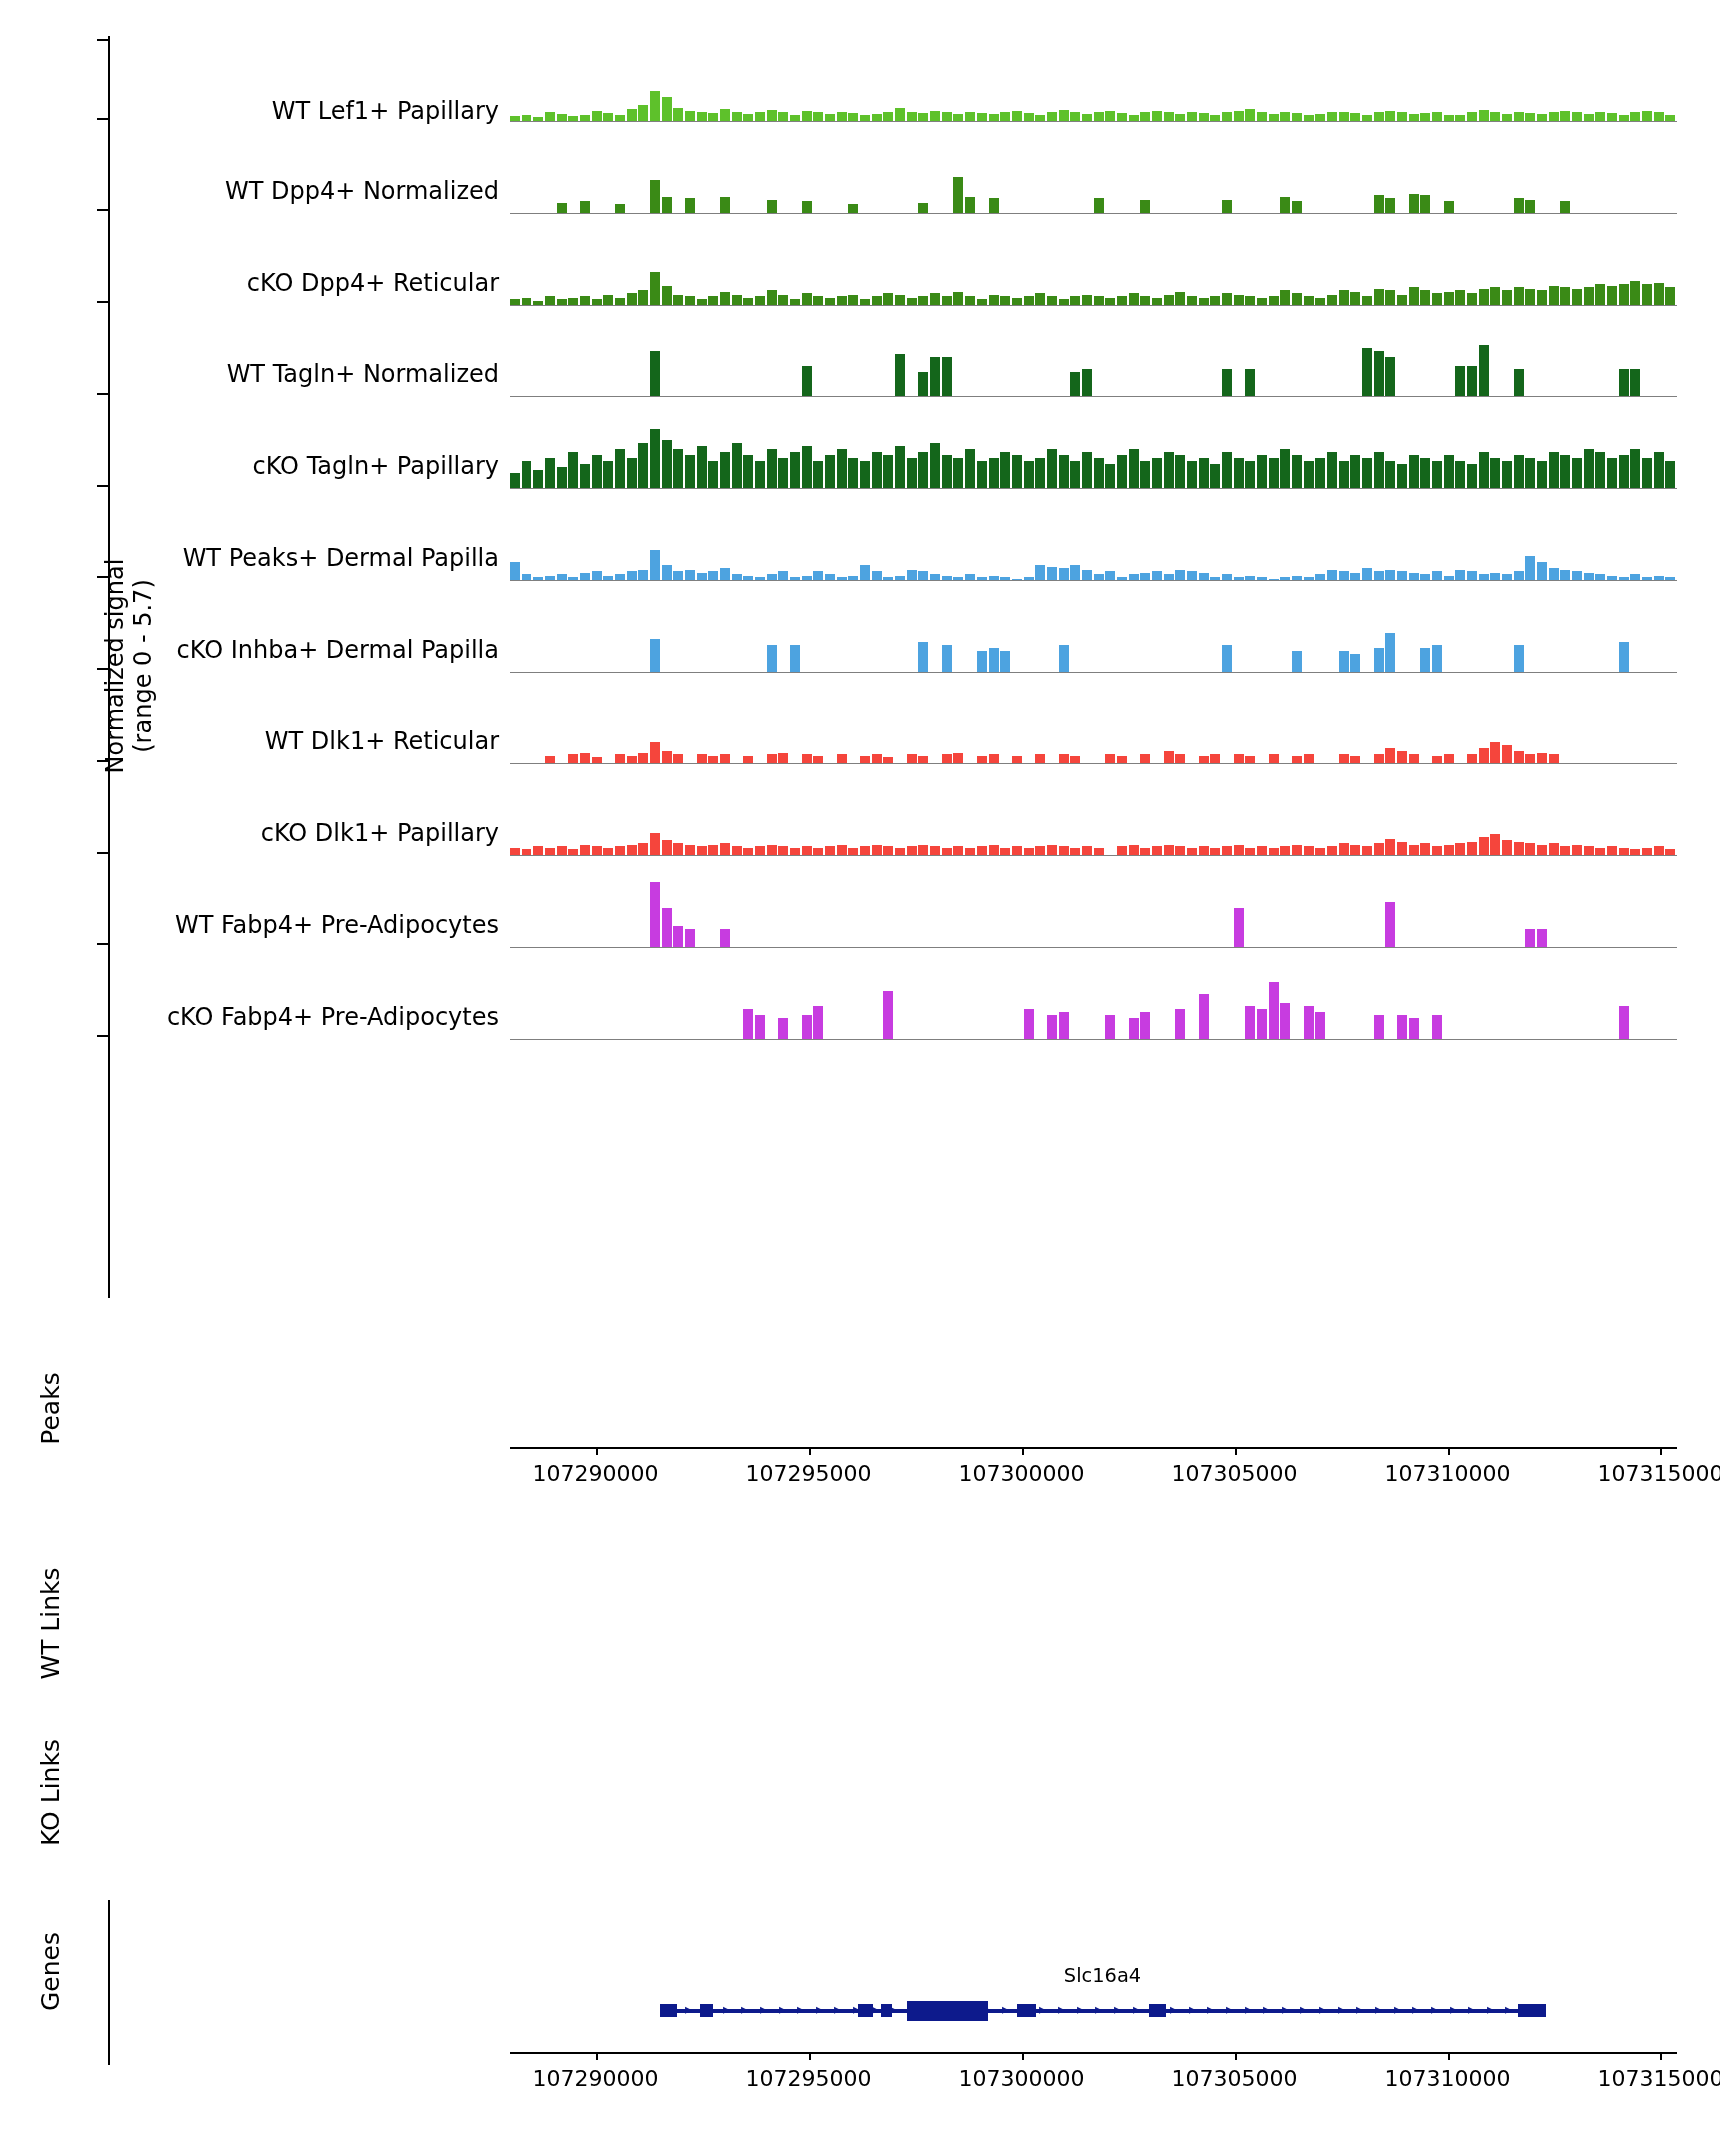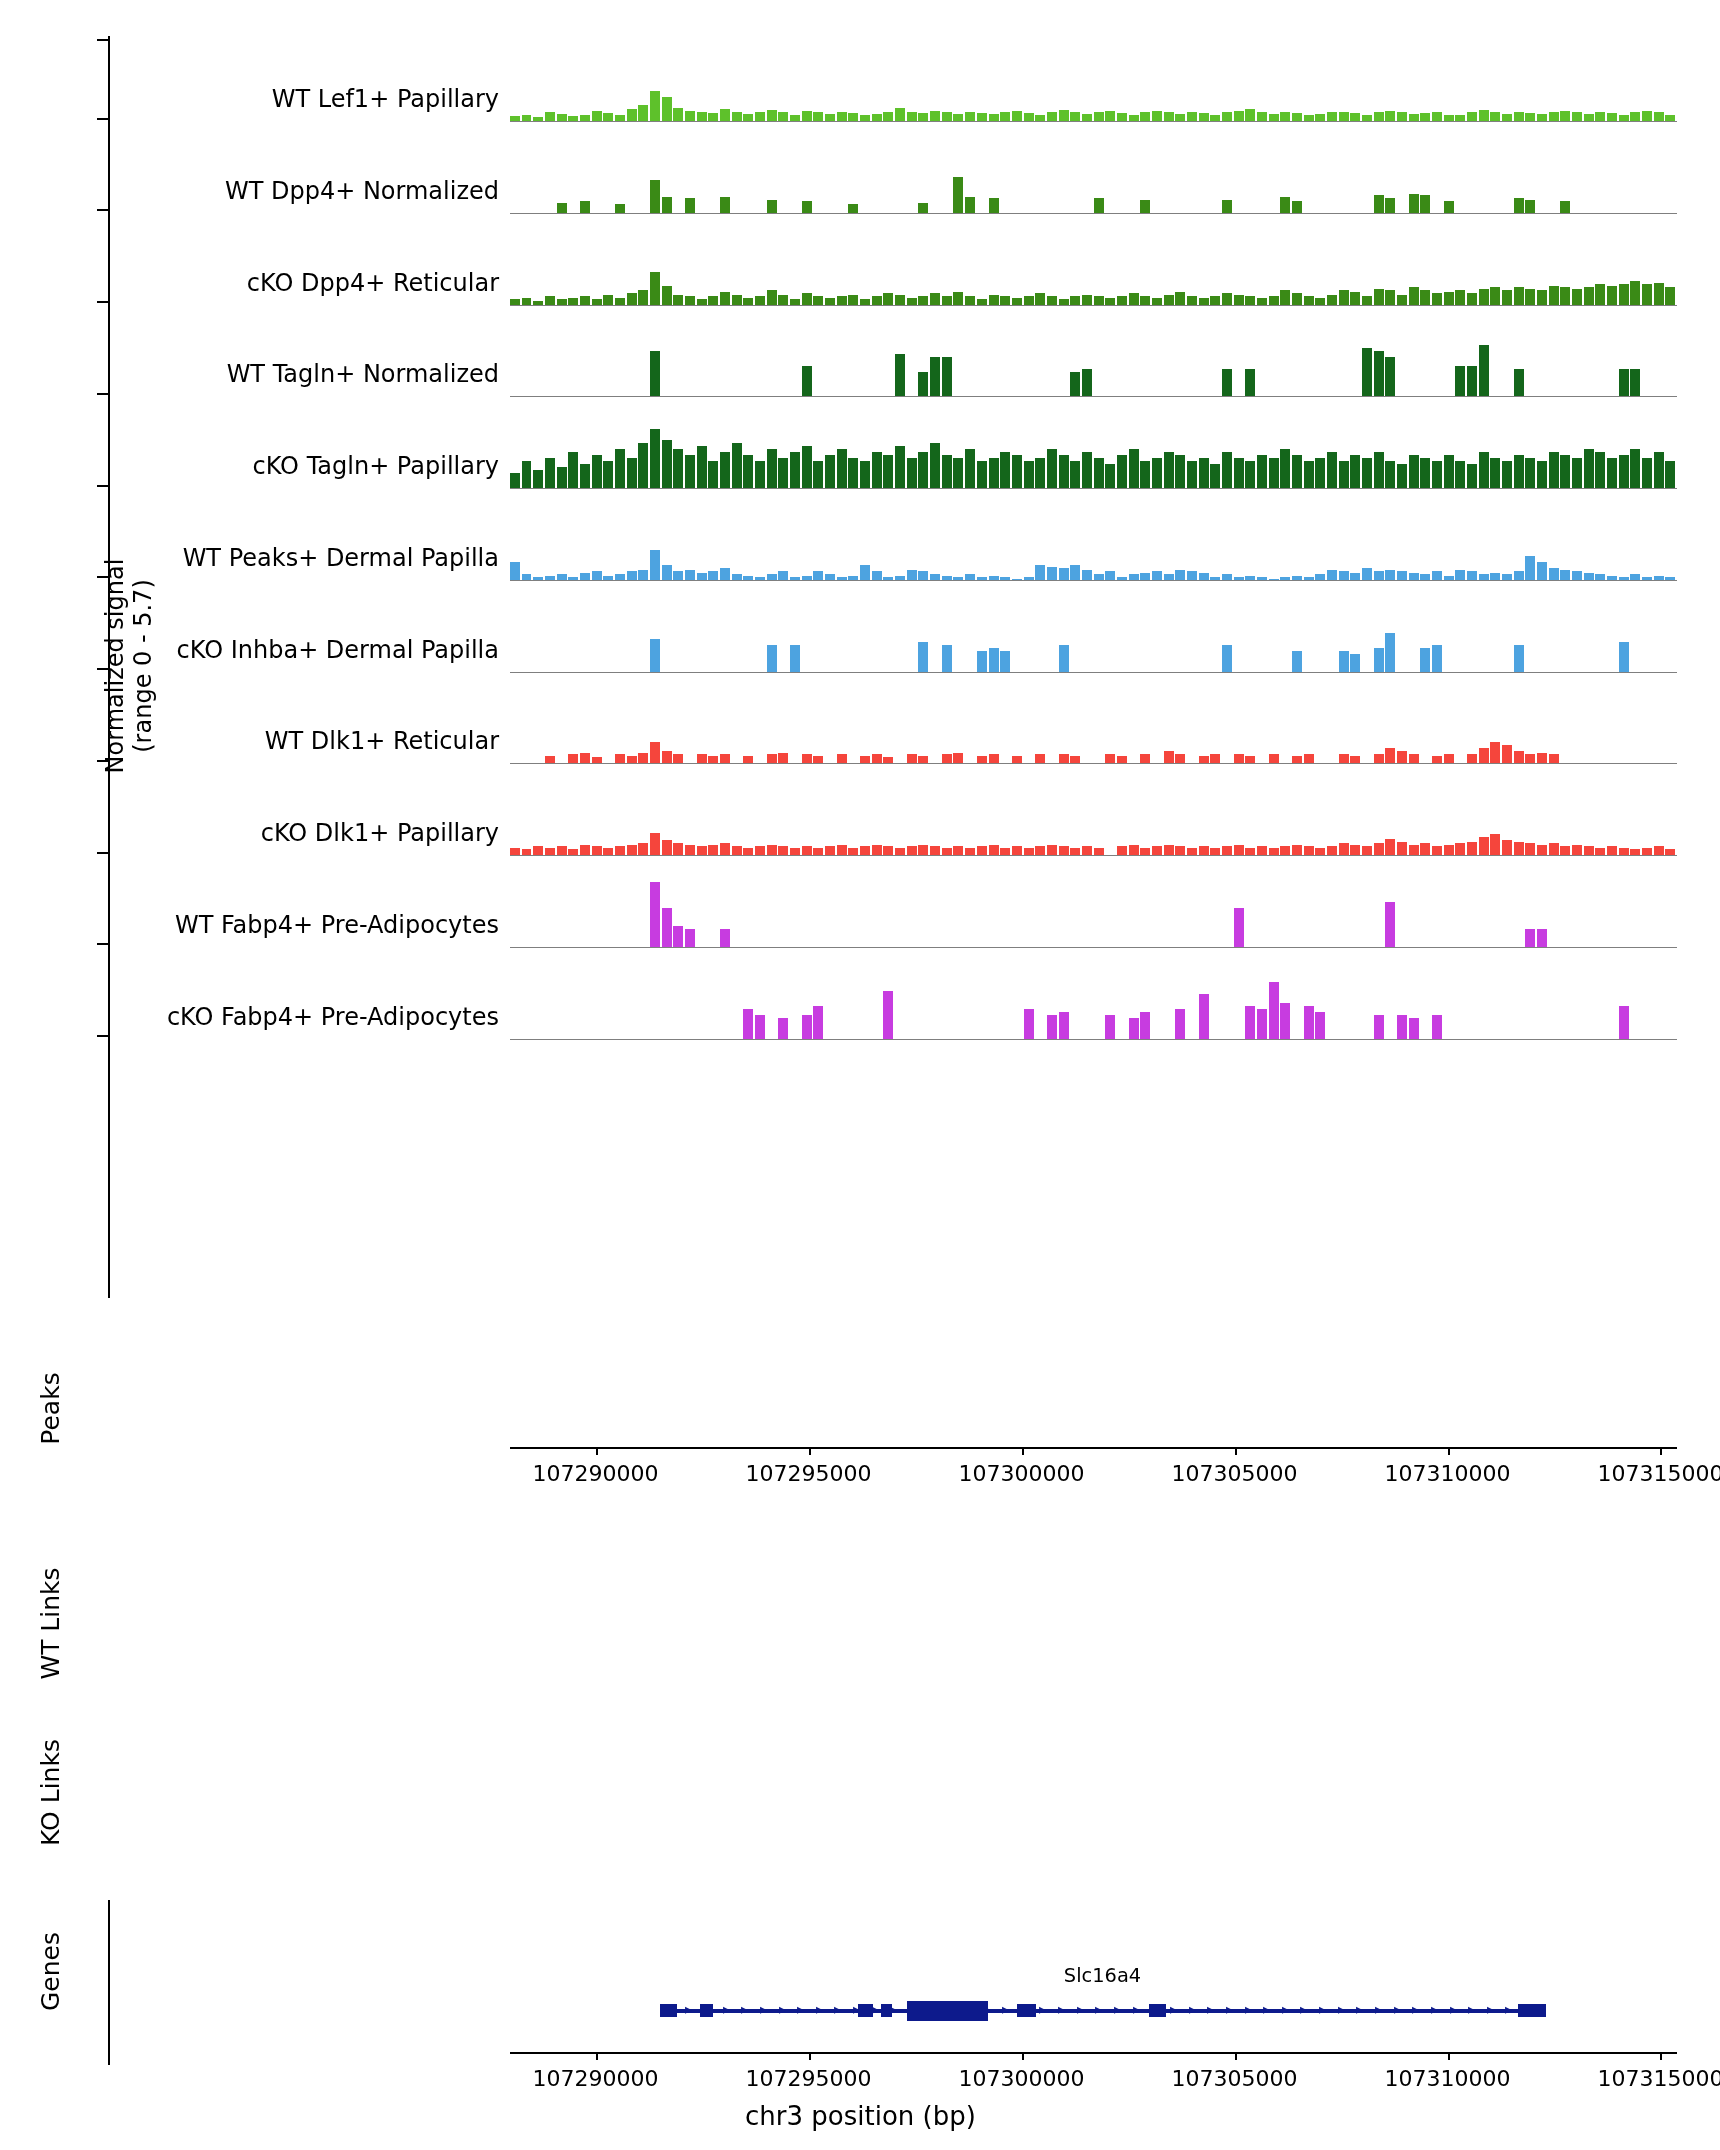--- a/index.html
+++ b/index.html
@@ -144,21 +144,21 @@
   <div class="vlabel" style="left:-108px; top:652px; width:502px; transform: rotate(-90deg);">(range 0 - 5.7)</div>
 
   <div class="vlabel" style="left:-43px; top:1394px; width:186px; transform: rotate(-90deg); font-size:25px;">Peaks</div>
   <div class="vlabel" style="left:-50px; top:1609px; width:201px; transform: rotate(-90deg); font-size:25px;">WT Links</div>
   <div class="vlabel" style="left:-50px; top:1778px; width:201px; transform: rotate(-90deg); font-size:25px;">KO Links</div>
   <div class="vlabel" style="left:-43px; top:1957px; width:186px; transform: rotate(-90deg); font-size:25px;">Genes</div>
   <div class="section-spine" style="left:108px; top:1900px; height:165px;"></div>
 
   <div id="tracks">
       <div class="track-row" style="top: 43px; height: 79px;">
-        <div class="track-label" style="top: 44px;">WT Lef1+ Papillary</div>
+        <div class="track-label" style="top: 56px;">WT Lef1+ Papillary</div>
         <div class="track-plot" style="top: 0px; height: 79px;">
           <div class="bar" style="left: 0px; width: 9.6px; height: 5.4px; background: rgb(94, 193, 43);"></div>
           <div class="bar" style="left: 11.7px; width: 9.6px; height: 6.5px; background: rgb(94, 193, 43);"></div>
           <div class="bar" style="left: 23px; width: 9.6px; height: 4.5px; background: rgb(94, 193, 43);"></div>
           <div class="bar" style="left: 35px; width: 9.6px; height: 9px; background: rgb(94, 193, 43);"></div>
           <div class="bar" style="left: 47px; width: 9.6px; height: 7.4px; background: rgb(94, 193, 43);"></div>
           <div class="bar" style="left: 58px; width: 9.6px; height: 5.4px; background: rgb(94, 193, 43);"></div>
           <div class="bar" style="left: 70px; width: 9.6px; height: 6px; background: rgb(94, 193, 43);"></div>
           <div class="bar" style="left: 82px; width: 9.6px; height: 10.4px; background: rgb(94, 193, 43);"></div>
           <div class="bar" style="left: 93px; width: 9.6px; height: 8.3px; background: rgb(94, 193, 43);"></div>
@@ -961,21 +961,20 @@
       <div class="xtick" style="left: 1022px; top: 2052px;"></div>
       <div class="xticklabel" style="width: 215px; left: 914px; top: 2066px;">107300000</div>
       <div class="xtick" style="left: 1235px; top: 2052px;"></div>
       <div class="xticklabel" style="width: 215px; left: 1127px; top: 2066px;">107305000</div>
       <div class="xtick" style="left: 1448px; top: 2052px;"></div>
       <div class="xticklabel" style="width: 215px; left: 1340px; top: 2066px;">107310000</div>
       <div class="xtick" style="left: 1660px; top: 2052px;"></div>
       <div class="xticklabel" style="width: 215px; left: 1553px; top: 2066px;">107315000</div>
     </div>
 
-  <div class="xaxis-title" style="left:0; top:2101px;">chr3 position (bp)</div>
 <div class="axis-tick" style="left: 97px; top: 118px;"></div>
     <div class="axis-tick" style="left: 97px; top: 209px;"></div>
     <div class="axis-tick" style="left: 97px; top: 301px;"></div>
     <div class="axis-tick" style="left: 97px; top: 393px;"></div>
     <div class="axis-tick" style="left: 97px; top: 485px;"></div>
     <div class="axis-tick" style="left: 97px; top: 576px;"></div>
     <div class="axis-tick" style="left: 97px; top: 668px;"></div>
     <div class="axis-tick" style="left: 97px; top: 760px;"></div>
     <div class="axis-tick" style="left: 97px; top: 852px;"></div>
     <div class="axis-tick" style="left: 97px; top: 943px;"></div>

